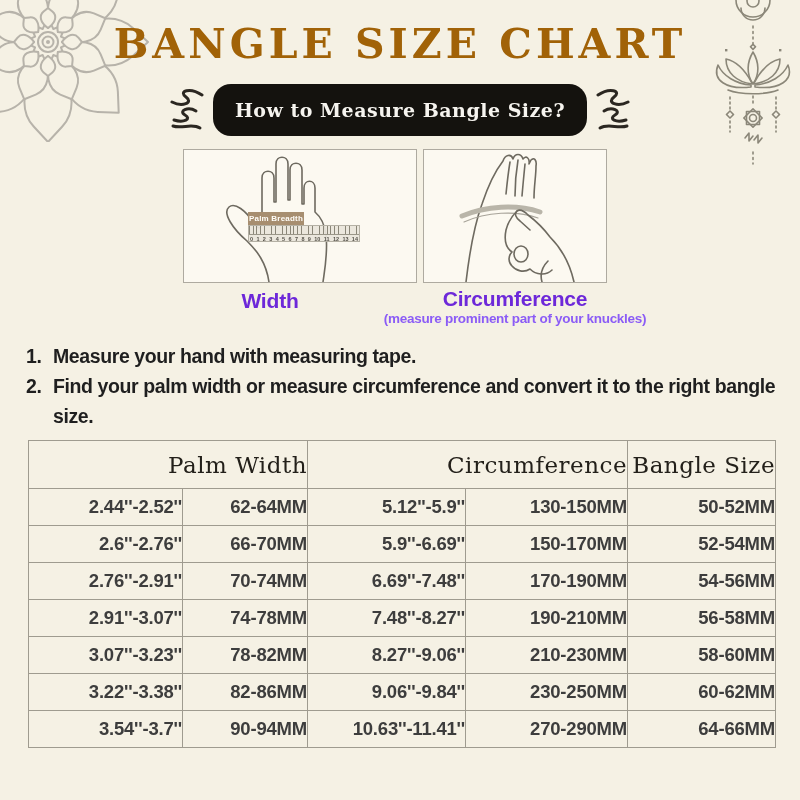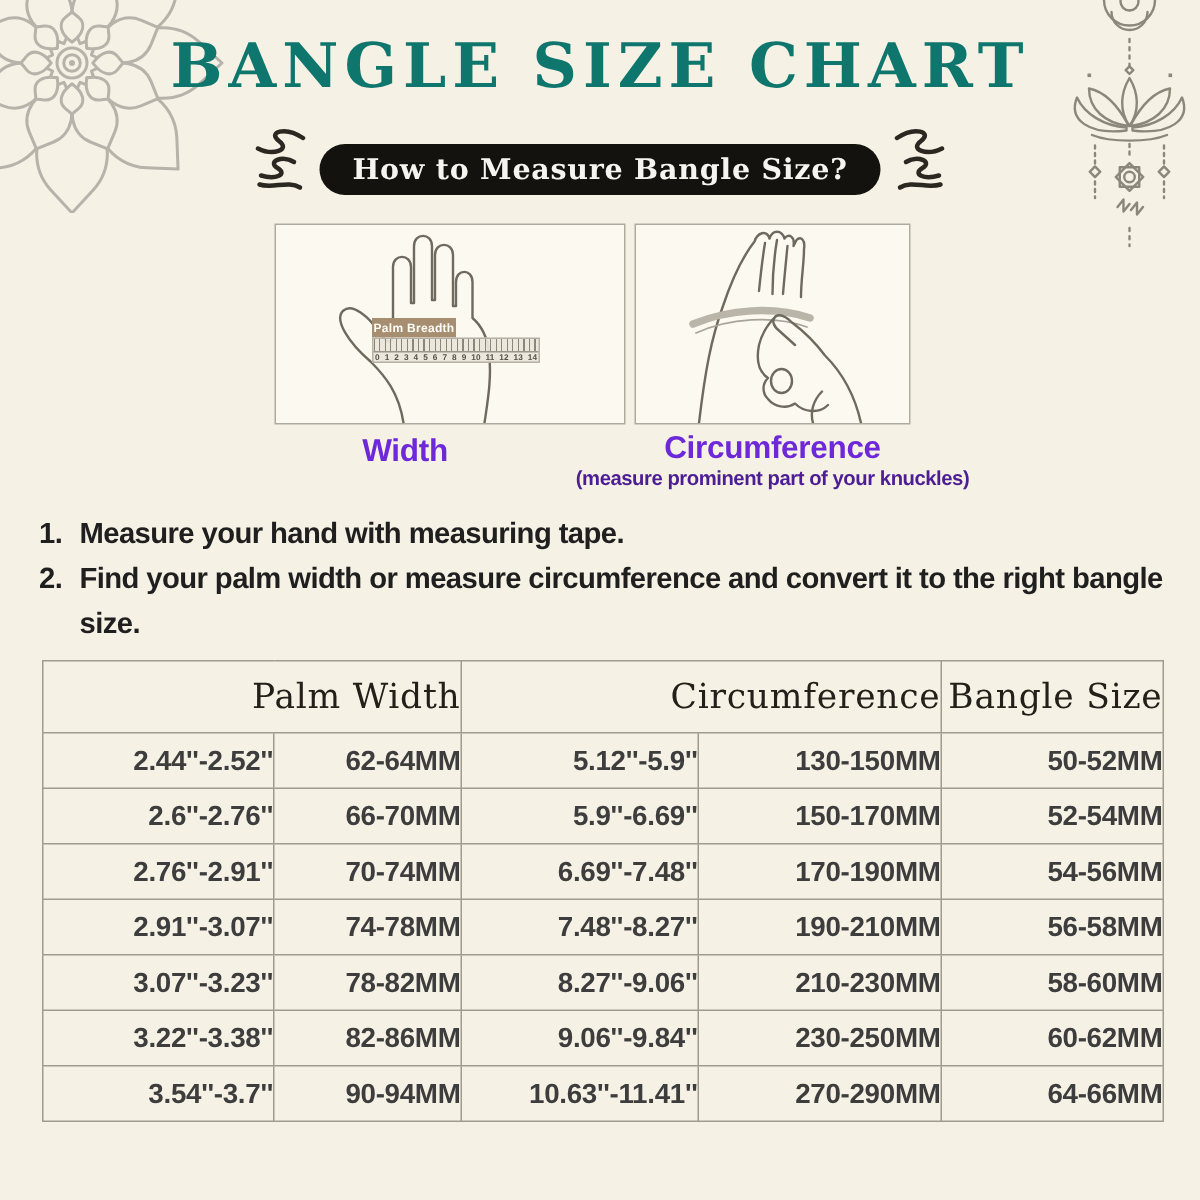--- a/index.html
+++ b/index.html
@@ -8,29 +8,29 @@
     background:#f5f1e4;
     font-family:"Liberation Sans", sans-serif;
     -webkit-font-smoothing:antialiased;
   }
   .abs{position:absolute;}
 
   
   .page-title{
     top:20px;left:0;width:800px;text-align:center;
     font-family:"DejaVu Serif","Liberation Serif",serif;
-    font-weight:700;font-size:41px;letter-spacing:4px;color:#0f766e;
+    font-weight:700;font-size:41px;letter-spacing:4px;color:#a16207;
   }
   .badge-row{
     top:84px;left:0;width:800px;display:flex;align-items:center;justify-content:center;gap:9px;
   }
   .badge-pill{
-    background:#14120e;color:#f6f4ef;border-radius:18px;height:34px;
+    background:#14120e;color:#f6f4ef;border-radius:18px;height:52px;
     display:flex;align-items:center;padding:0 22px;
-    font-family:"DejaVu Serif","Liberation Serif",serif;font-weight:700;font-size:19px;letter-spacing:0.5px;margin-top:12px;
+    font-family:"DejaVu Serif","Liberation Serif",serif;font-weight:700;font-size:19px;letter-spacing:0.5px;
   }
   .squiggle{width:40px;height:46px;}
 
   
   .fig-box{
     background:#fcf9f1;border:1px solid #aeaaa0;box-sizing:border-box;
   }
   .box-width{left:183px;top:149px;width:234px;height:134px;}
   .box-circ{left:423px;top:149px;width:184px;height:134px;}
   .fig-box svg{position:absolute;left:0;top:0;}
@@ -52,21 +52,21 @@
     font-size:5.5px;color:#55524a;font-weight:700;line-height:8px;
   }
 
   .fig-label{
     font-size:21px;font-weight:700;color:#6d28d9;text-align:center;letter-spacing:-0.2px;
   }
   .lbl-width{left:200px;top:289px;width:140px;}
   .lbl-circ{left:395px;top:287px;width:240px;}
   .circ-note{
     left:355px;top:311px;width:320px;text-align:center;
-    font-size:13.5px;font-weight:700;color:#4c1d95;letter-spacing:-0.3px;
+    font-size:13.5px;font-weight:700;color:#8b5cf6;letter-spacing:-0.3px;
   }
 
   
   .instructions{left:26px;top:341px;width:752px;color:#1f1f1f;}
   .instr-item{display:flex;font-size:19.5px;font-weight:700;letter-spacing:-0.4px;line-height:30px;}
   .instr-num{width:27px;flex:0 0 27px;}
   .instr-text{flex:1;}
 
   
   table.size-chart{

